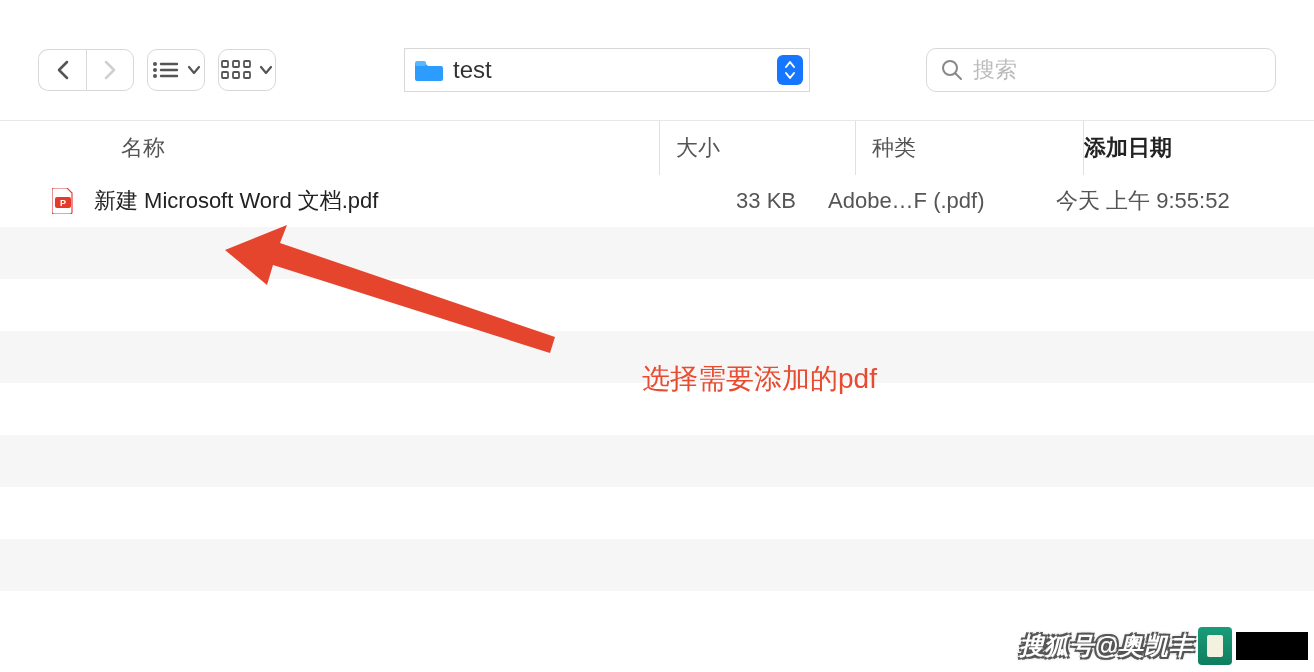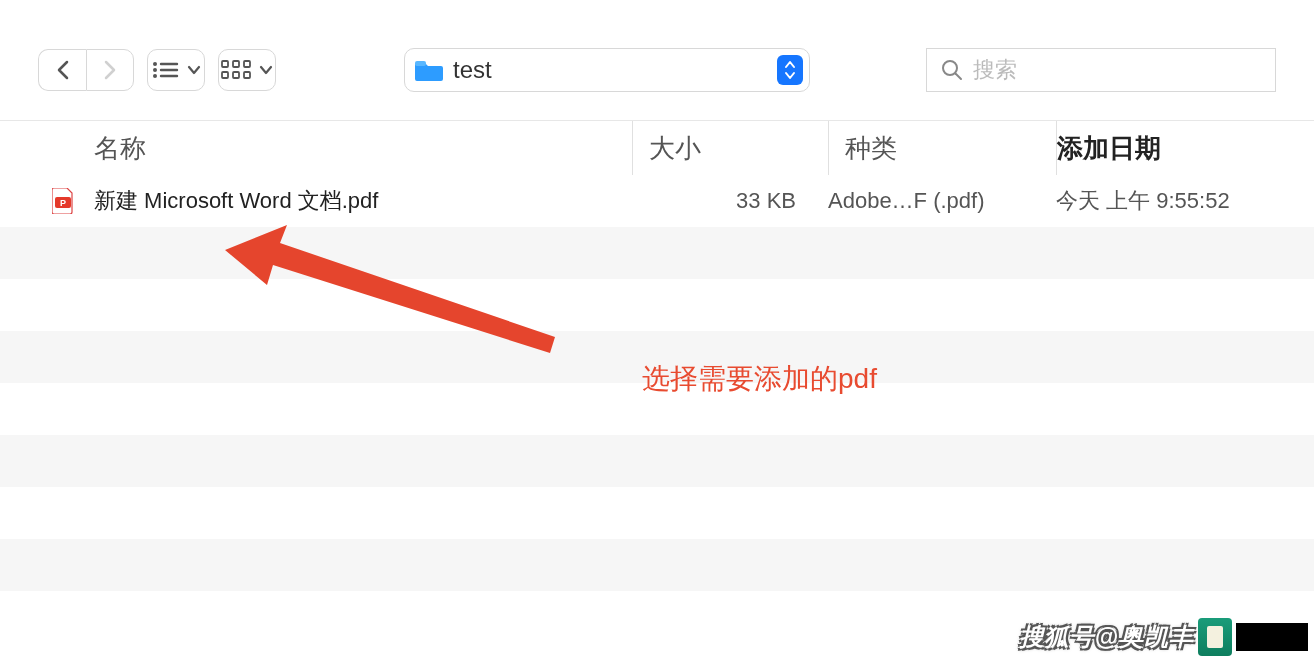--- a/index.html
+++ b/index.html
@@ -51,21 +51,21 @@
   gap: 8px;
 }
 
 .spacer-sm { width: 102px; flex-shrink: 0;}
 .spacer-md { width: 90px; flex-shrink: 0;}
 
 .location-dropdown {
   flex: 0 0 406px;
   height: 44px;
   border: 1.5px solid #d8d8d8;
-  border-radius: 10px;
+  border-radius: 0;
   display: flex;
   align-items: center;
   padding: 0 6px 0 10px;
   cursor: pointer;
 }
 .folder-icon {
   width: 28px;
   height: 22px;
   margin-right: 10px;
   flex-shrink: 0;
@@ -83,21 +83,21 @@
   display: flex;
   flex-direction: column;
   align-items: center;
   justify-content: center;
 }
 
 .search-box {
   flex: 0 0 308px;
   height: 44px;
   border: 1.5px solid #d8d8d8;
-  border-radius: 0;
+  border-radius: 10px;
   display: flex;
   align-items: center;
   padding: 0 14px;
   gap: 10px;
 }
 .search-input {
   border: none;
   outline: none;
   font-size: 22px;
   flex: 1;
@@ -110,22 +110,23 @@
   height: 1px;
   background: #e7e7e7;
   margin-top: 10px;
 }
 
 .column-headers {
   display: flex;
   align-items: center;
   height: 54px;
   padding-left: 94px;
-  font-size: 26px;
+  font-size: 22px;
   color: #555;
+  margin-left: 27px;
 }
 .col-name { width: 538px; }
 .col-size { width: 196px; border-left: 1px solid #e0e0e0; padding-left: 16px; height: 100%; display: flex; align-items: center;}
 .col-kind { width: 228px; border-left: 1px solid #e0e0e0; padding-left: 16px; height: 100%; display: flex; align-items: center; text-align: right;}
 .col-date { flex: 1; border-left: 1px solid #e0e0e0; padding-left: 0; height: 100%; display: flex; align-items: center; font-weight: 700; color: #222;}
 
 .file-list {
   position: relative;
 }
 .file-row {
@@ -169,21 +170,21 @@
   top: 360px;
   font-size: 28px;
   color: #e84b30;
   pointer-events: none;
   z-index: 10;
 }
 
 .watermark {
   position: absolute;
   right: 6px;
-  bottom: 16px;
+  bottom: 7px;
   display: flex;
   align-items: center;
   gap: 4px;
   z-index: 15;
 }
 .watermark-text {
   font-size: 24px;
   font-weight: 700;
   font-style: italic;
   color: #fff;

